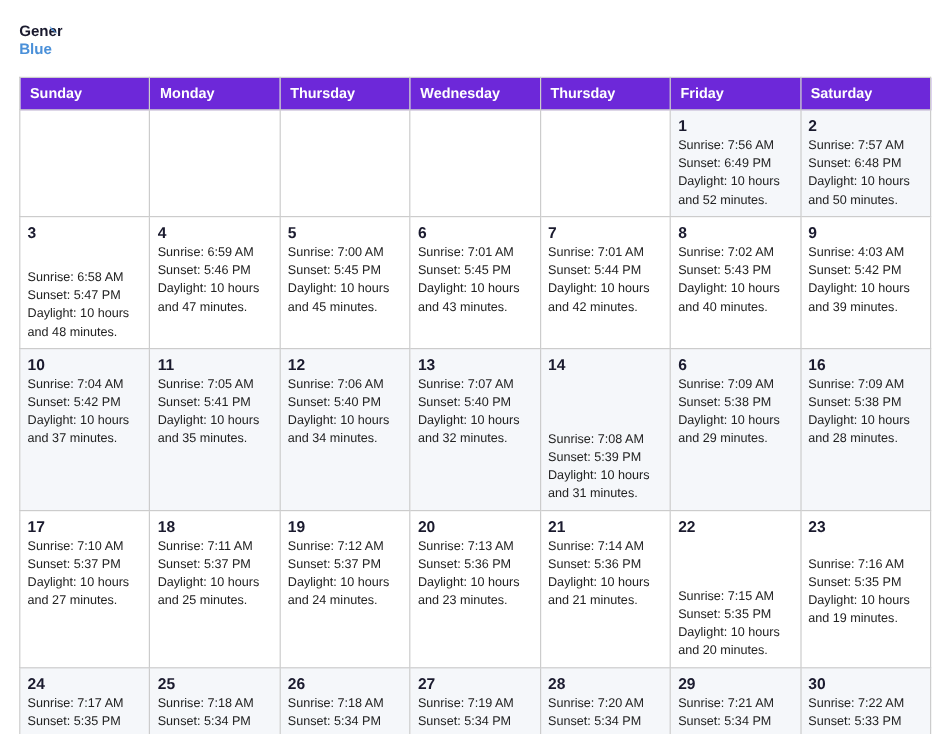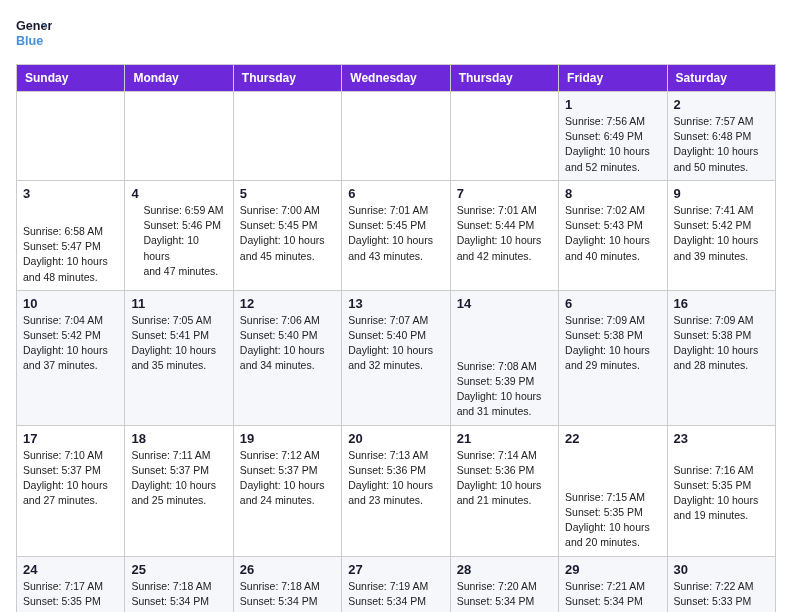--- a/index.html
+++ b/index.html
@@ -137,21 +137,21 @@
       <tr class="row-stripe-dark">
         <td>
           <span class="day-num">3</span>
           <div class="day-info" style="white-space: pre-wrap; margin-top: 23px;">Sunrise: 6:58 AM
 Sunset: 5:47 PM
 Daylight: 10 hours
 and 48 minutes.</div>
         </td>
         <td>
           <span class="day-num">4</span>
-          <div class="day-info" style="white-space: pre-wrap; margin-left: 12px;">Sunrise: 6:59 AM
+          <div class="day-info" style="white-space: pre-wrap;">Sunrise: 6:59 AM
 Sunset: 5:46 PM
 Daylight: 10 hours
 and 47 minutes.</div>
         </td>
         <td>
           <span class="day-num">5</span>
           <div class="day-info" style="white-space: pre-wrap;">Sunrise: 7:00 AM
 Sunset: 5:45 PM
 Daylight: 10 hours
 and 45 minutes.</div>
@@ -172,21 +172,21 @@
         </td>
         <td>
           <span class="day-num">8</span>
           <div class="day-info" style="white-space: pre-wrap;">Sunrise: 7:02 AM
 Sunset: 5:43 PM
 Daylight: 10 hours
 and 40 minutes.</div>
         </td>
         <td>
           <span class="day-num">9</span>
-          <div class="day-info" style="white-space: pre-wrap;">Sunrise: 7:41 AM
+          <div class="day-info" style="white-space: pre-wrap;">Sunrise: 4:03 AM
 Sunset: 5:42 PM
 Daylight: 10 hours
 and 39 minutes.</div>
         </td>
       </tr>
       <tr class="row-stripe-light">
         <td>
           <span class="day-num">10</span>
           <div class="day-info" style="white-space: pre-wrap;">Sunrise: 7:04 AM
 Sunset: 5:42 PM

